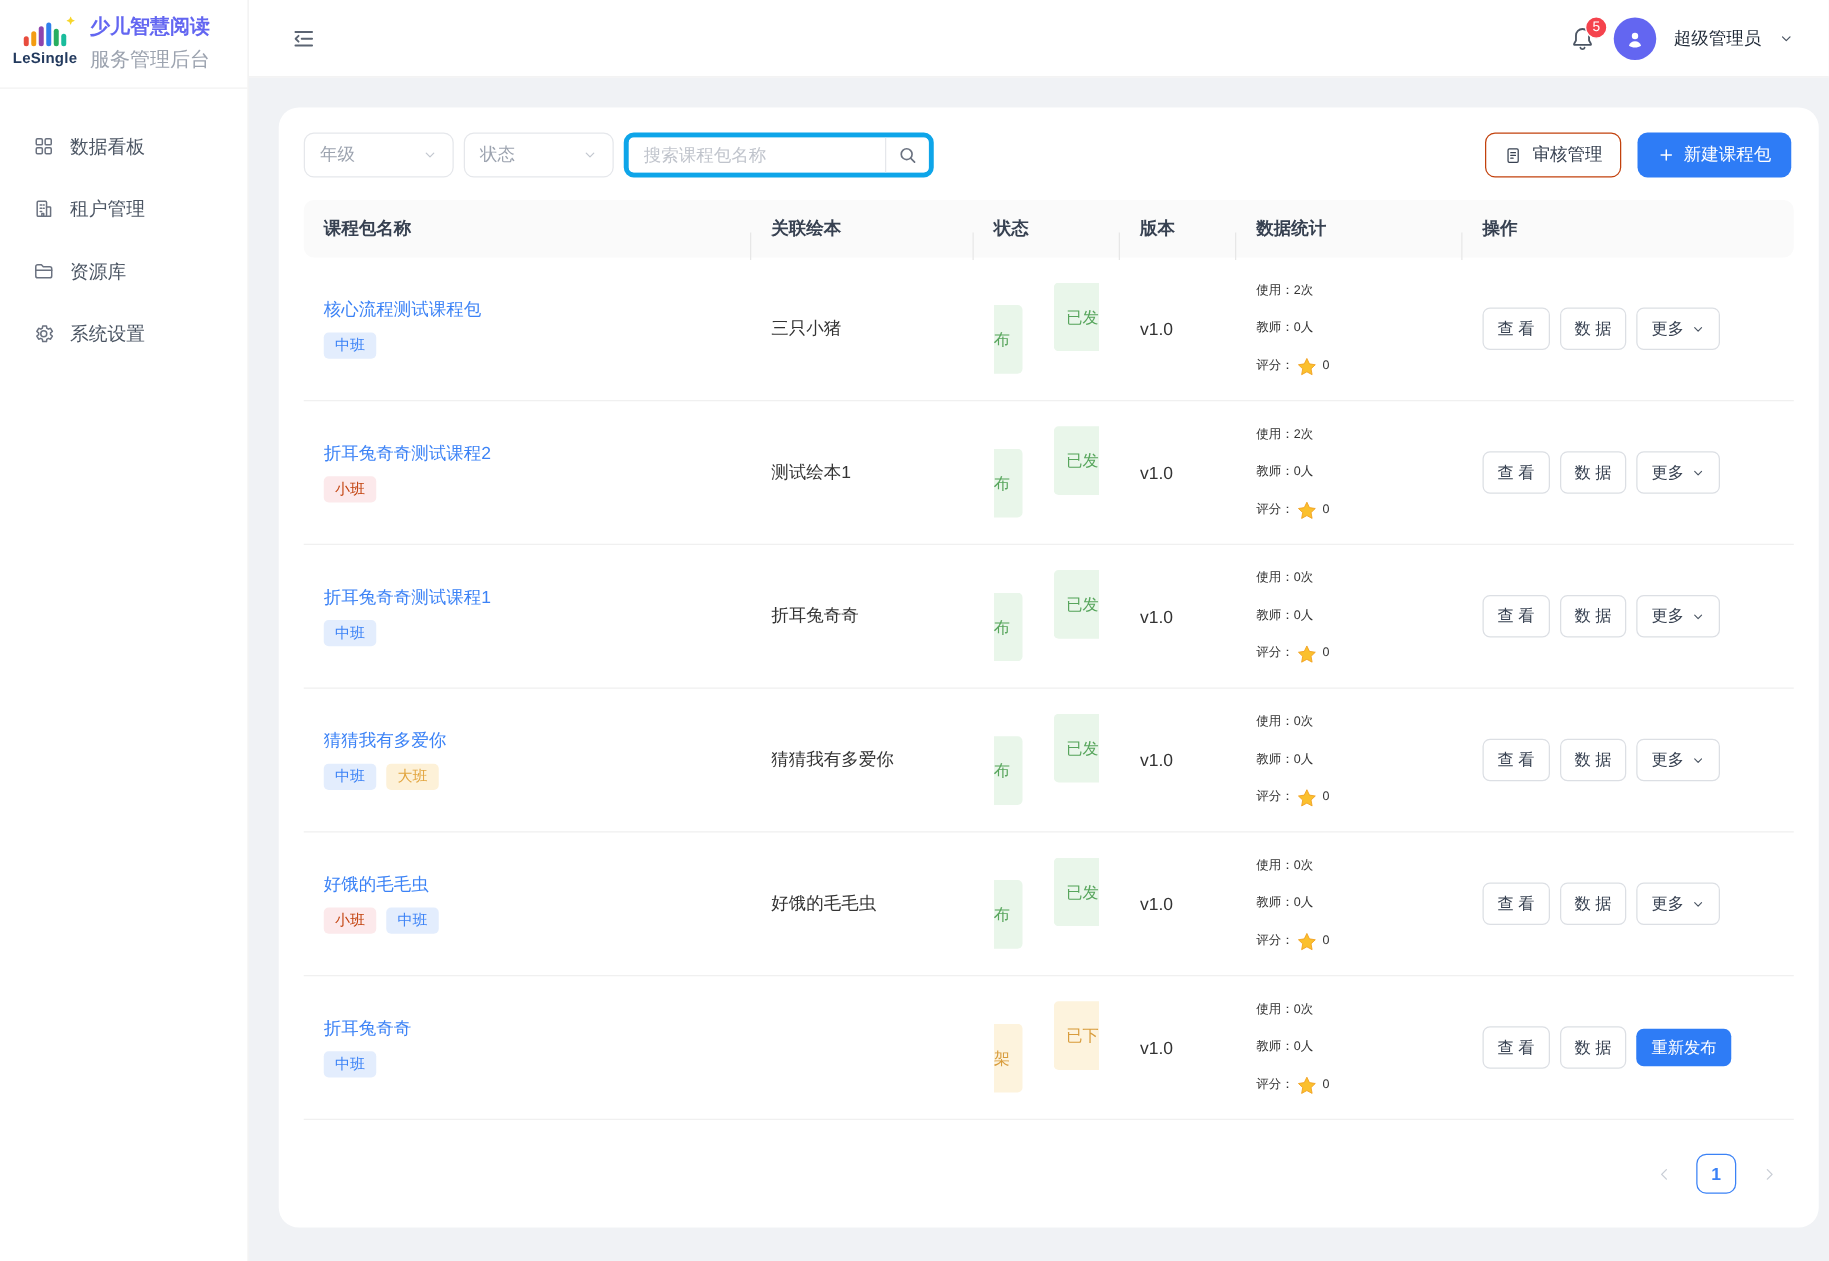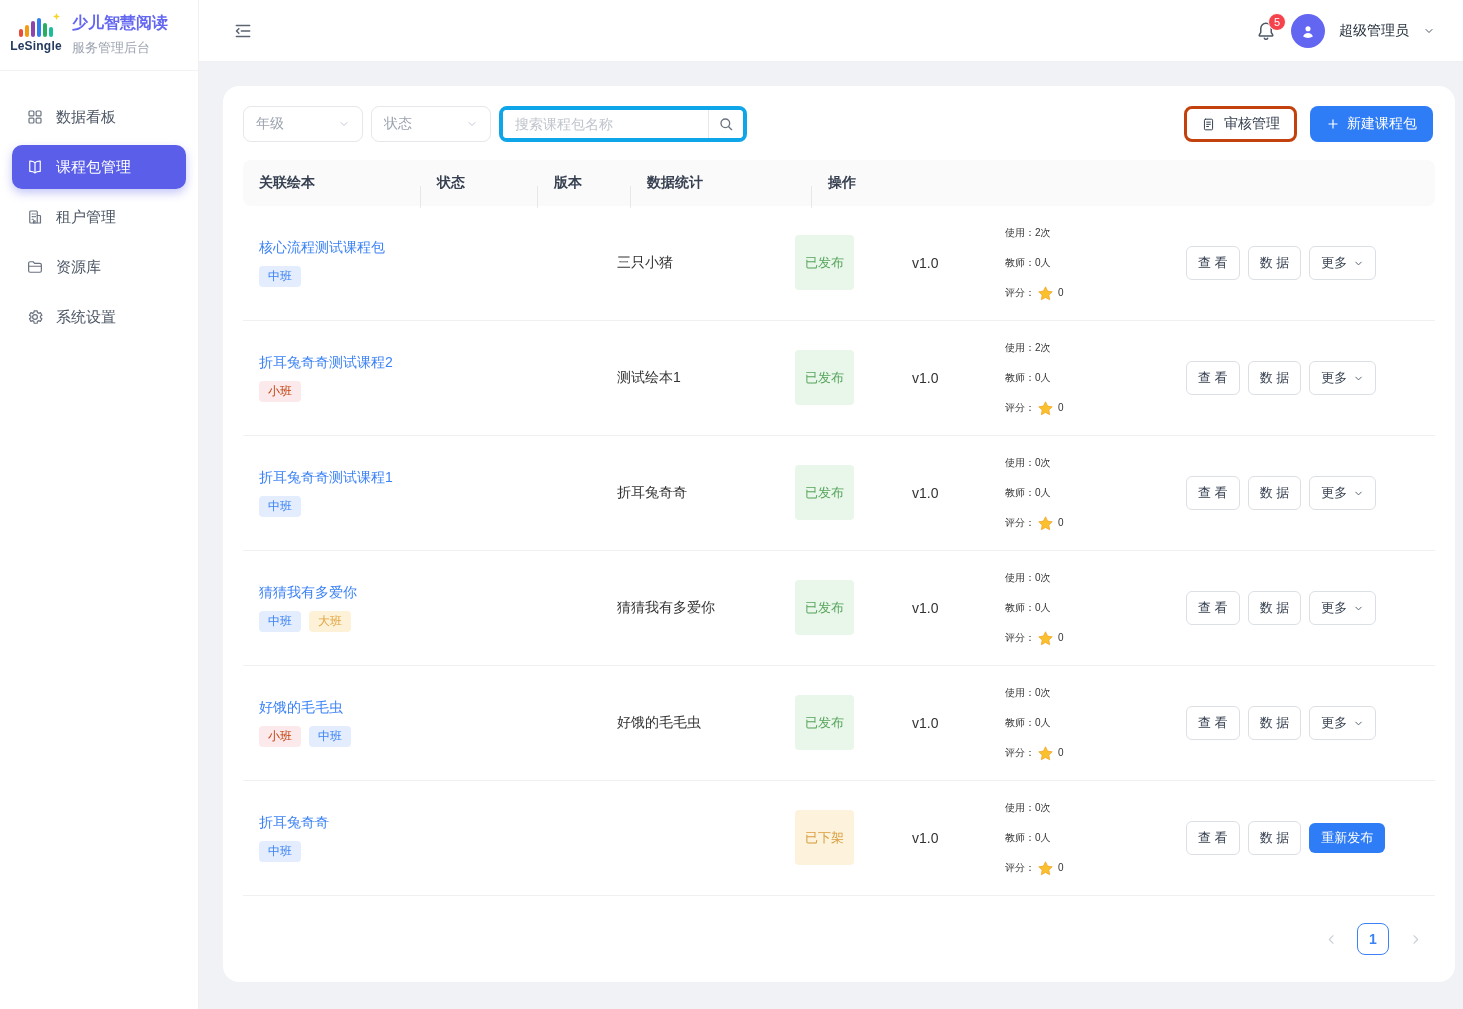--- a/index.html
+++ b/index.html
@@ -15,21 +15,21 @@
   .logo-mark { display:flex; flex-direction:column; align-items:center; width:52px; }
   .logo-bars { display:flex; align-items:flex-end; gap:2px; height:20px; position:relative; }
   .logo-bars span { width:4px; border-radius:2px; display:block; }
   .lb1{height:8px;background:#e84c3d;} .lb2{height:12px;background:#f39c12;}
   .lb3{height:16px;background:#8e44ad;} .lb4{height:19px;background:#2f80ed;}
   .lb5{height:14px;background:#27ae60;} .lb6{height:10px;background:#1abc9c;}
   .logo-spark { position:absolute; right:-7px; top:-4px; width:7px; height:7px;
     background:#f7d62a; clip-path:polygon(50% 0,65% 35%,100% 50%,65% 65%,50% 100%,35% 65%,0 50%,35% 35%); }
   .logo-word { font-size:12px; font-weight:bold; color:#233a5e; margin-top:2px; letter-spacing:.2px; }
   .logo-text .t1 { font-size:16px; font-weight:bold; color:#6366f1; line-height:1.25; }
-  .logo-text .t2 { font-size:13px; color:#9ca3af; margin-top:6px; }
+  .logo-text .t2 { font-size:16px; color:#9ca3af; margin-top:6px; }
 
   .menu { padding-top:18px; }
   .menu-item { height:44px; margin:6px 12px; border-radius:10px; display:flex;
     align-items:center; gap:12px; padding:0 14px; color:#4b5563; font-size:15px;
     cursor:pointer; }
   .menu-item svg { width:18px; height:18px; stroke:#6b7280; stroke-width:1.6;
     fill:none; stroke-linecap:round; stroke-linejoin:round; flex:0 0 auto; }
   .menu-item.active { background:#5a5ee8; color:#fff;
     box-shadow:0 4px 10px rgba(90,94,232,.35); }
   .menu-item.active svg { stroke:#fff; }
@@ -69,21 +69,21 @@
   .search-box { width:248px; height:36px; border:4px solid #0ea5e9; border-radius:8px;
     display:flex; align-items:stretch; overflow:hidden; background:#fff; }
   .search-box input { flex:1; border:none; outline:none; padding:0 12px;
     font-size:14px; color:#333; font-family:inherit; }
   .search-box input::placeholder { color:#c0c4cc; }
   .search-btn { width:42px; border-left:1px solid #e5e7eb; display:flex;
     align-items:center; justify-content:center; cursor:pointer; background:#fff; }
   .search-btn svg { width:16px; height:16px; stroke:#6b7280; stroke-width:2;
     fill:none; stroke-linecap:round; }
   .toolbar-spacer { flex:1; }
-  .btn-outline { height:36px; border:3px solid #c2410c; border-radius:8px;
+  .btn-outline { height:36px; border:1px solid #c2410c; border-radius:8px;
     background:#fff; display:flex; align-items:center; gap:8px; padding:0 14px;
     font-size:14px; color:#374151; cursor:pointer; font-family:inherit; }
   .btn-outline svg { width:15px; height:15px; stroke:#374151; stroke-width:1.6;
     fill:none; stroke-linecap:round; stroke-linejoin:round; }
   .btn-primary { height:36px; border:none; border-radius:8px; background:#2e7cf6;
     color:#fff; display:flex; align-items:center; gap:7px; padding:0 16px;
     font-size:14px; cursor:pointer; margin-left:5px; font-family:inherit; }
   .btn-primary svg { width:14px; height:14px; stroke:#fff; stroke-width:2;
     fill:none; stroke-linecap:round; }
 
@@ -101,21 +101,21 @@
   .trow { display:flex; align-items:center; height:115px;
     border-bottom:1px solid #f0f0f0; }
   .td { padding-left:16px; font-size:14px; color:#333; }
   .pkg-link { color:#3b82f6; font-size:14px; text-decoration:none; cursor:pointer;
     display:inline-block; }
   .tags { margin-top:9px; display:flex; gap:8px; }
   .tag { font-size:12px; padding:3px 9px; border-radius:4px; line-height:1.2; }
   .tag-blue   { background:#e3edfd; color:#3b82f6; }
   .tag-pink   { background:#fce9eb; color:#c2410c; }
   .tag-yellow { background:#fdf1d8; color:#e2a53f; }
-  .pill { font-size:13px; padding:20px 10px; border-radius:4px; }
+  .pill { font-size:13px; padding:20px 10px; border-radius:4px;margin-left:48px; }
   .pill-published { background:#e9f6ea; color:#57a55c; }
   .pill-removed   { background:#fdf3dd; color:#d89c3c; }
   .stat-line { display:flex; align-items:center; line-height:30px; font-size:10px;
     color:#333; }
   .stat-line svg { width:17px; height:17px; margin:0 4px 0 2px; }
   .col-actions { display:flex; gap:8px; align-items:center; }
   .btn-mini { height:30px; border:1px solid #dcdfe4; border-radius:6px;
     background:#fff; padding:16px 11px; font-size:13px; color:#374151;
     display:flex; align-items:center; gap:6px; cursor:pointer; font-family:inherit; }
   .btn-mini svg { width:11px; height:11px; stroke:#4b5563; stroke-width:2;
@@ -161,27 +161,20 @@
   <div class="menu">
     <div class="menu-item">
       <svg viewBox="0 0 24 24">
         <rect x="4" y="4" width="6.5" height="6.5" rx="1.3"></rect>
         <rect x="13.5" y="4" width="6.5" height="6.5" rx="1.3"></rect>
         <rect x="4" y="13.5" width="6.5" height="6.5" rx="1.3"></rect>
         <rect x="13.5" y="13.5" width="6.5" height="6.5" rx="1.3"></rect>
       </svg>
       <span>数据看板</span>
     </div>
-    <div class="menu-item active">
-      <svg viewBox="0 0 24 24">
-        <path d="M12 6.2C10.4 4.9 8.4 4.2 6 4.2h-1v13.6h1c2.4 0 4.4.7 6 2 1.6-1.3 3.6-2 6-2h1V4.2h-1c-2.4 0-4.4.7-6 2z"></path>
-        <path d="M12 6.2v13.6"></path>
-      </svg>
-      <span>课程包管理</span>
-    </div>
     <div class="menu-item">
       <svg viewBox="0 0 24 24">
         <rect x="5" y="4" width="10" height="16" rx="1.2"></rect>
         <path d="M15 10h3.5a.8.8 0 0 1 .8.8V20H15"></path>
         <path d="M8.2 8h1.6M8.2 11.5h1.6M8.2 15h1.6M11.5 8h1M11.5 11.5h1"></path>
         <path d="M10 20v-3h2v3"></path>
       </svg>
       <span>租户管理</span>
     </div>
     <div class="menu-item">
@@ -264,20 +257,21 @@
     <button class="btn-primary">
       <svg viewBox="0 0 24 24">
           <path d="M12 5v14M5 12h14"></path>
         </svg>
       <span>新建课程包</span>
     </button>
   </div>
 
   <div class="table">
     <div class="thead">
+      <div class="th col1">课程包名称</div>
       <div class="th col2">关联绘本</div>
       <div class="th col3">状态</div>
       <div class="th col4">版本</div>
       <div class="th col5">数据统计</div>
       <div class="th col6">操作</div>
     </div>
     <div id="tbody">
   <div class="trow">
     <div class="td col1">
       <a class="pkg-link">核心流程测试课程包</a>

